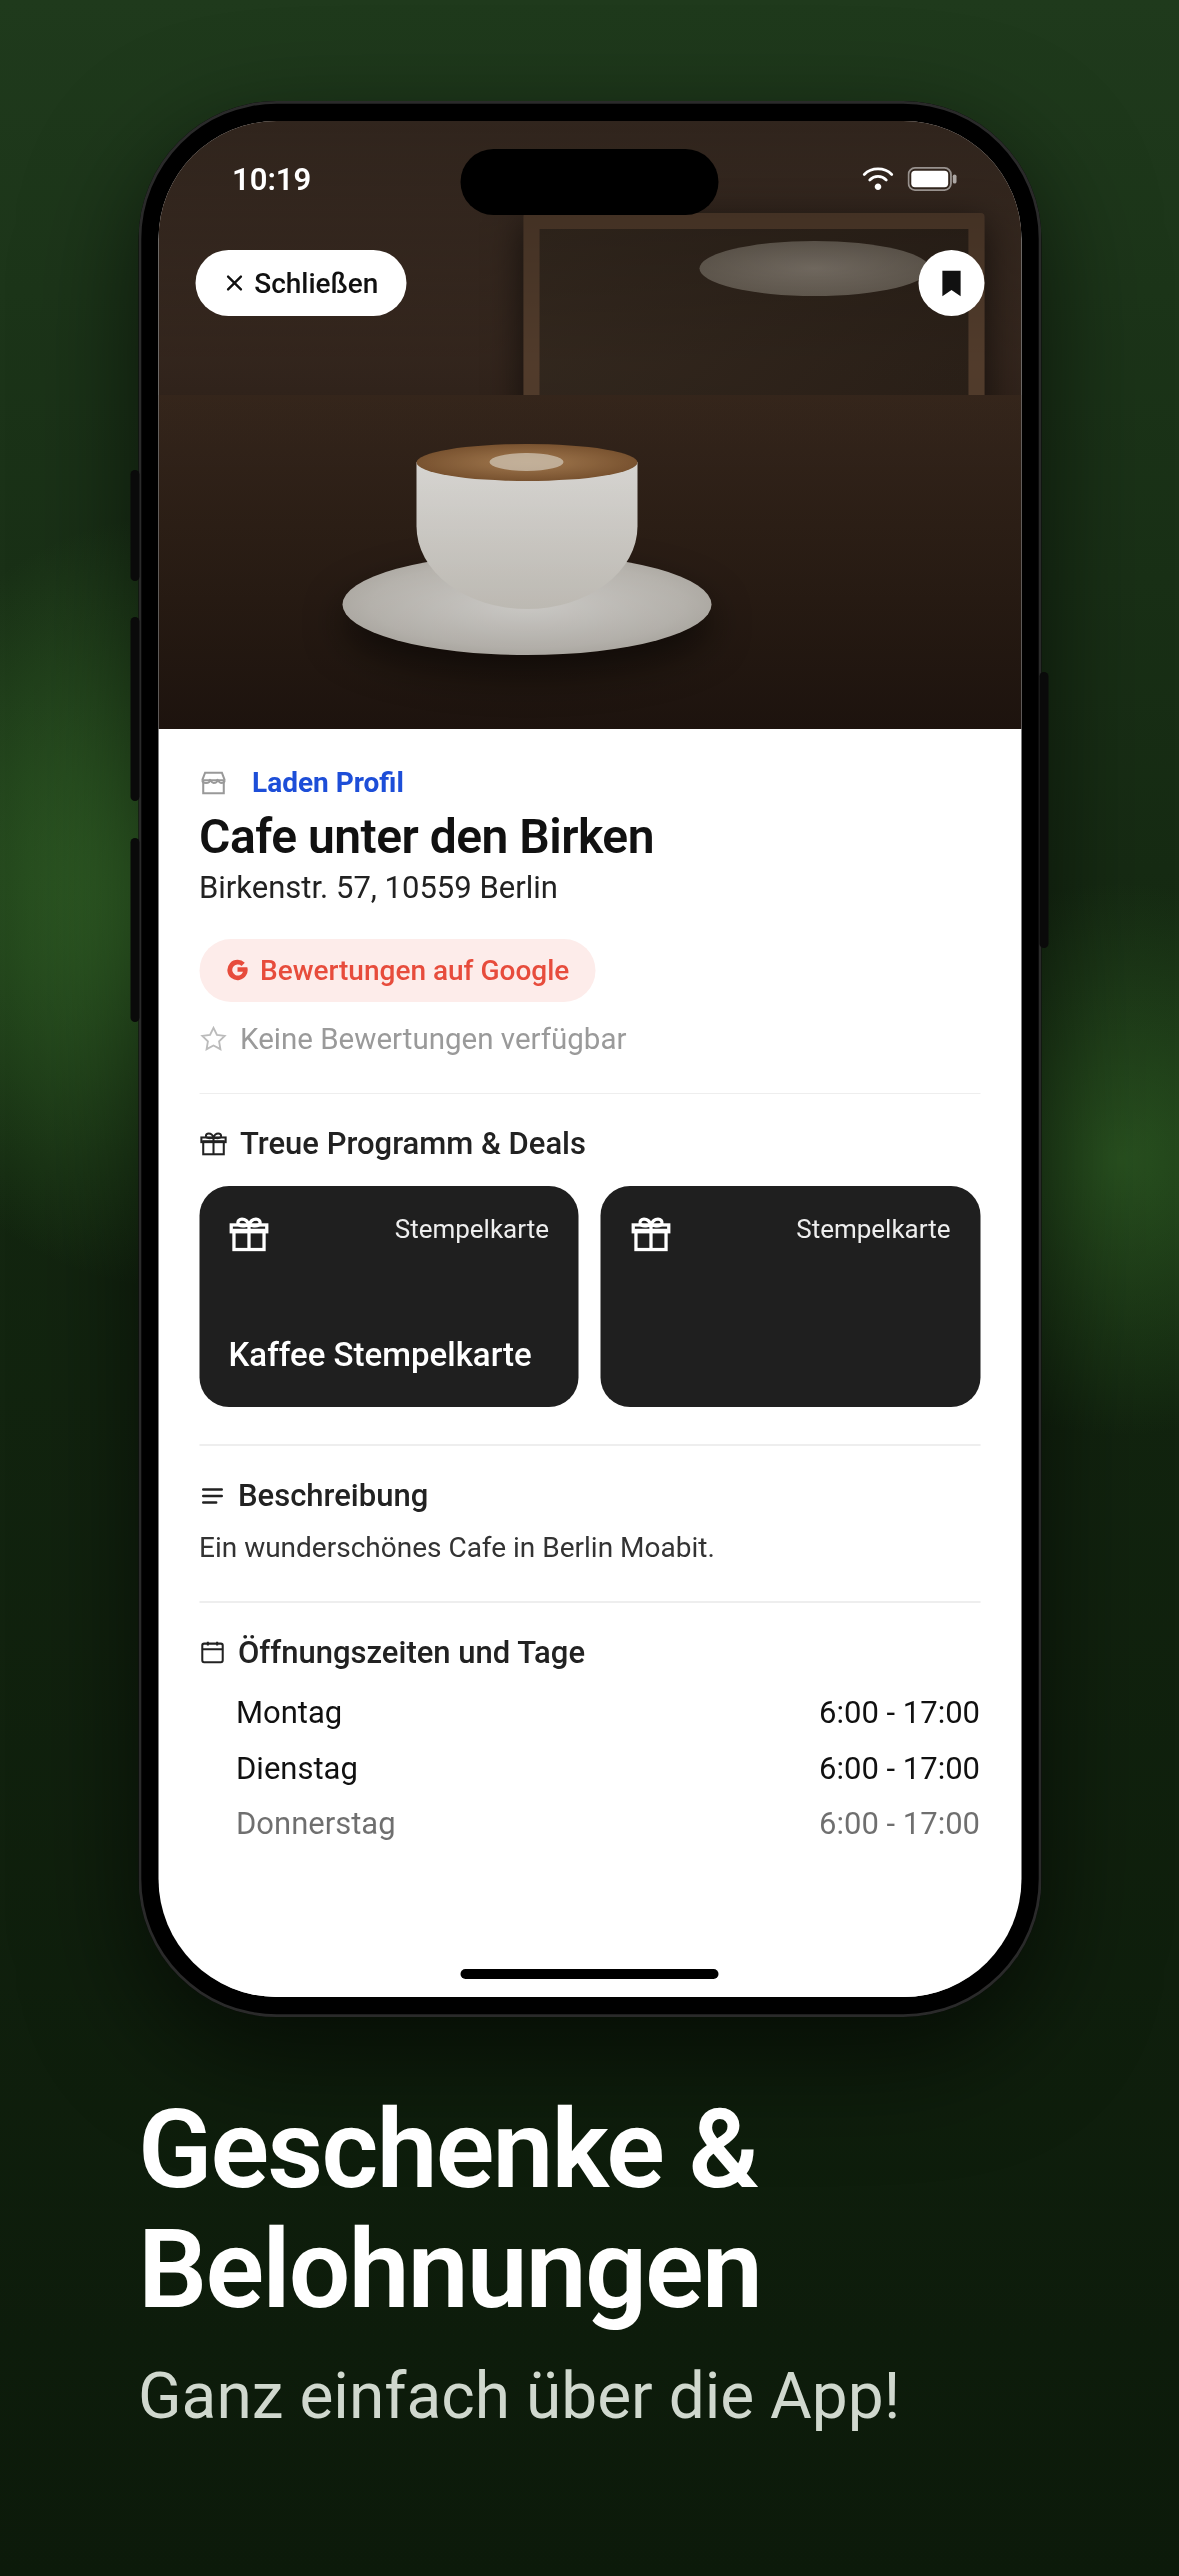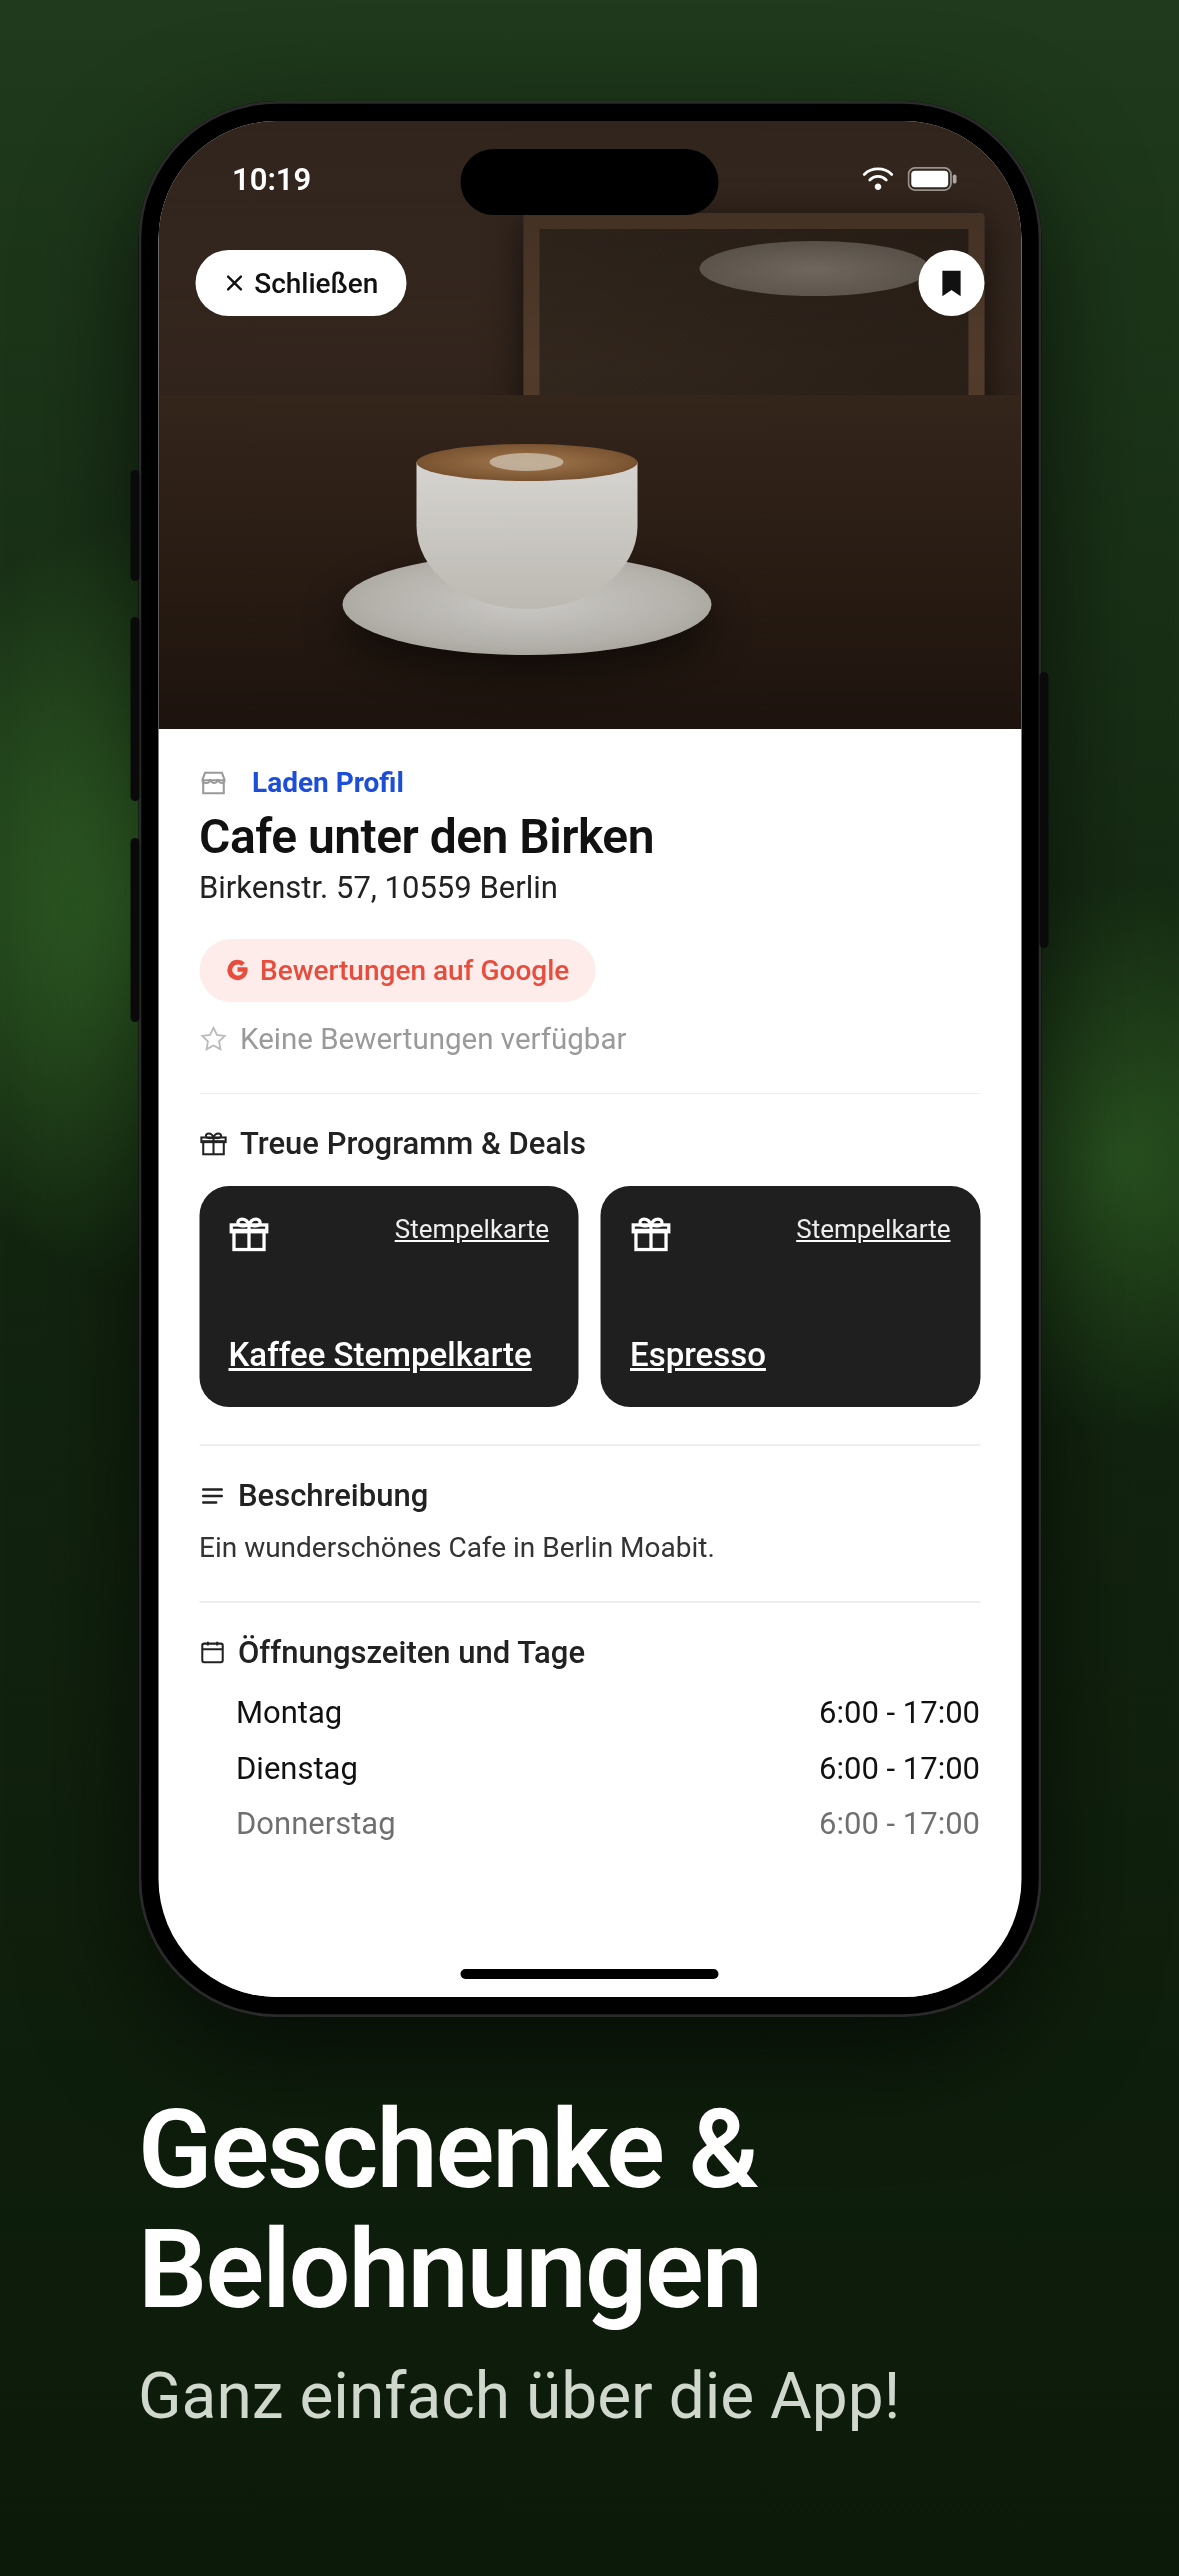--- a/index.html
+++ b/index.html
@@ -228,21 +228,20 @@
     flex: 1;
     background: #1f1f1f;
     color: #fff;
     border-radius: 29.5px;
     padding: 28px 29.5px 33px;
     min-height: 221px;
     display: flex;
     flex-direction: column;
     justify-content: space-between;
     cursor: pointer;
-    text-decoration: underline;
   }
   .card-top {
     display: flex;
     justify-content: space-between;
     align-items: flex-start;
   }
   .card-tag {
     font-size: 26px;
     color: #eee;
   }
@@ -444,21 +443,20 @@
           <div class="card-top">
             <span class="ico">
               <svg width="41" height="41" viewBox="0 0 30 30" fill="none">
                   <rect x="4" y="12" width="22" height="14" stroke="#fff" stroke-width="2.4"></rect>
                   <rect x="2" y="8" width="26" height="5" stroke="#fff" stroke-width="2.4"></rect>
                   <path d="M15 8v18M15 8c-2-6-9-5-8-1 1 3 8 1 8 1zm0 0c2-6 9-5 8-1-1 3-8 1-8 1z" stroke="#fff" stroke-width="2.4" fill="none"></path>
                 </svg>
             </span>
             <span class="card-tag">Stempelkarte</span>
           </div>
-          <div class="card-title">Espresso</div>
         </div>
       </div>
 
       <div class="divider"></div>
 
       <div class="section-head-sm">
         <span class="ico">
           <svg width="26" height="26" viewBox="0 0 28 28">
               <path d="M4 7h20M4 14h20M4 21h14" stroke="#222" stroke-width="2.6" stroke-linecap="round"></path>
             </svg>

